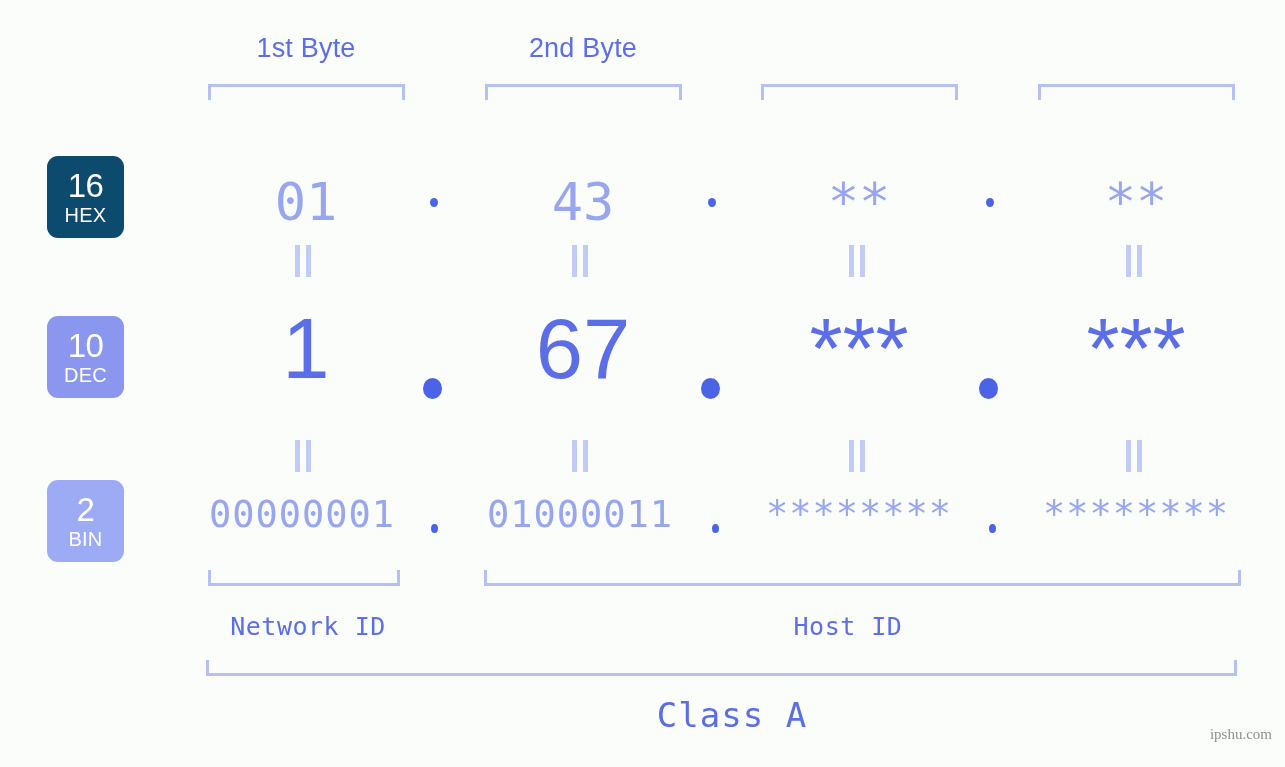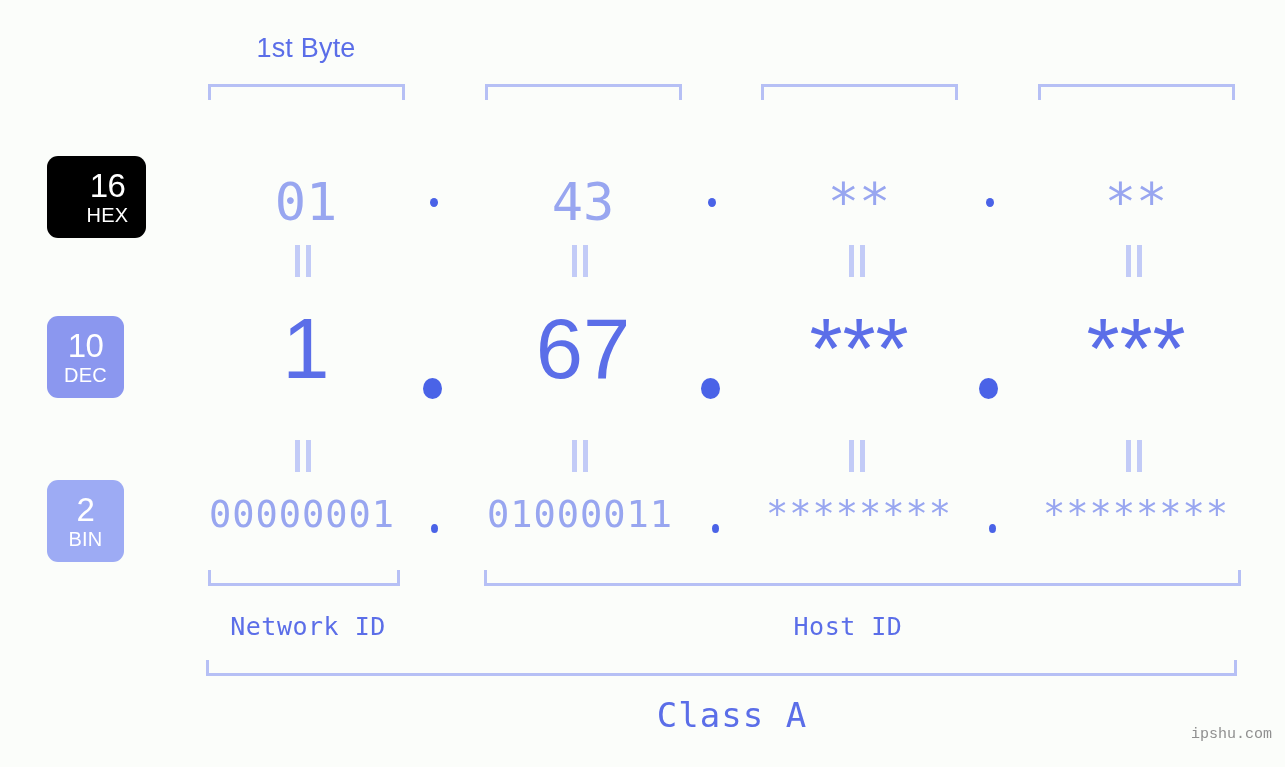--- a/index.html
+++ b/index.html
@@ -74,21 +74,21 @@
     font-size: 33px;
     font-weight: 400;
     letter-spacing: -0.5px;
   }
   .badge .base-name {
     font-size: 20px;
     font-weight: 400;
     margin-top: 3px;
     letter-spacing: 0.3px;
   }
-  .badge-hex { top: 156px; background: #000000; padding-left: 22px; }
+  .badge-hex { top: 156px; background: #0c4a6e; }
   .badge-dec { top: 316px; background: #8b97ef; }
   .badge-bin { top: 480px; background: #9dabf4; }
 
   
   .cell {
     position: absolute;
     text-align: center;
     white-space: nowrap;
     line-height: 1;
   }
@@ -171,32 +171,33 @@
     color: #5b6ee8;
     white-space: nowrap;
     letter-spacing: 1px;
   }
 
   
   .watermark {
     position: absolute;
     right: 13px;
     bottom: 24px;
-    font-family: Liberation Mono, monospace;
+    font-family: Liberation Serif, serif;
     font-size: 15px;
     color: #8f8f8f;
     white-space: nowrap;
   }
 </style>
 </head>
 <body>
 
 <div id="stage">
 
   <div class="byte-label" style="left:176px">1st Byte</div>
+  <div class="byte-label" style="left:453px">2nd Byte</div>
 
   <div class="bracket-top" style="left:208px;  width:197px"></div>
   <div class="bracket-top" style="left:485px;  width:197px"></div>
   <div class="bracket-top" style="left:761px;  width:197px"></div>
   <div class="bracket-top" style="left:1038px; width:197px"></div>
 
   <div class="badge badge-hex">
     <span class="base-num">16</span>
     <span class="base-name">HEX</span>
   </div>

